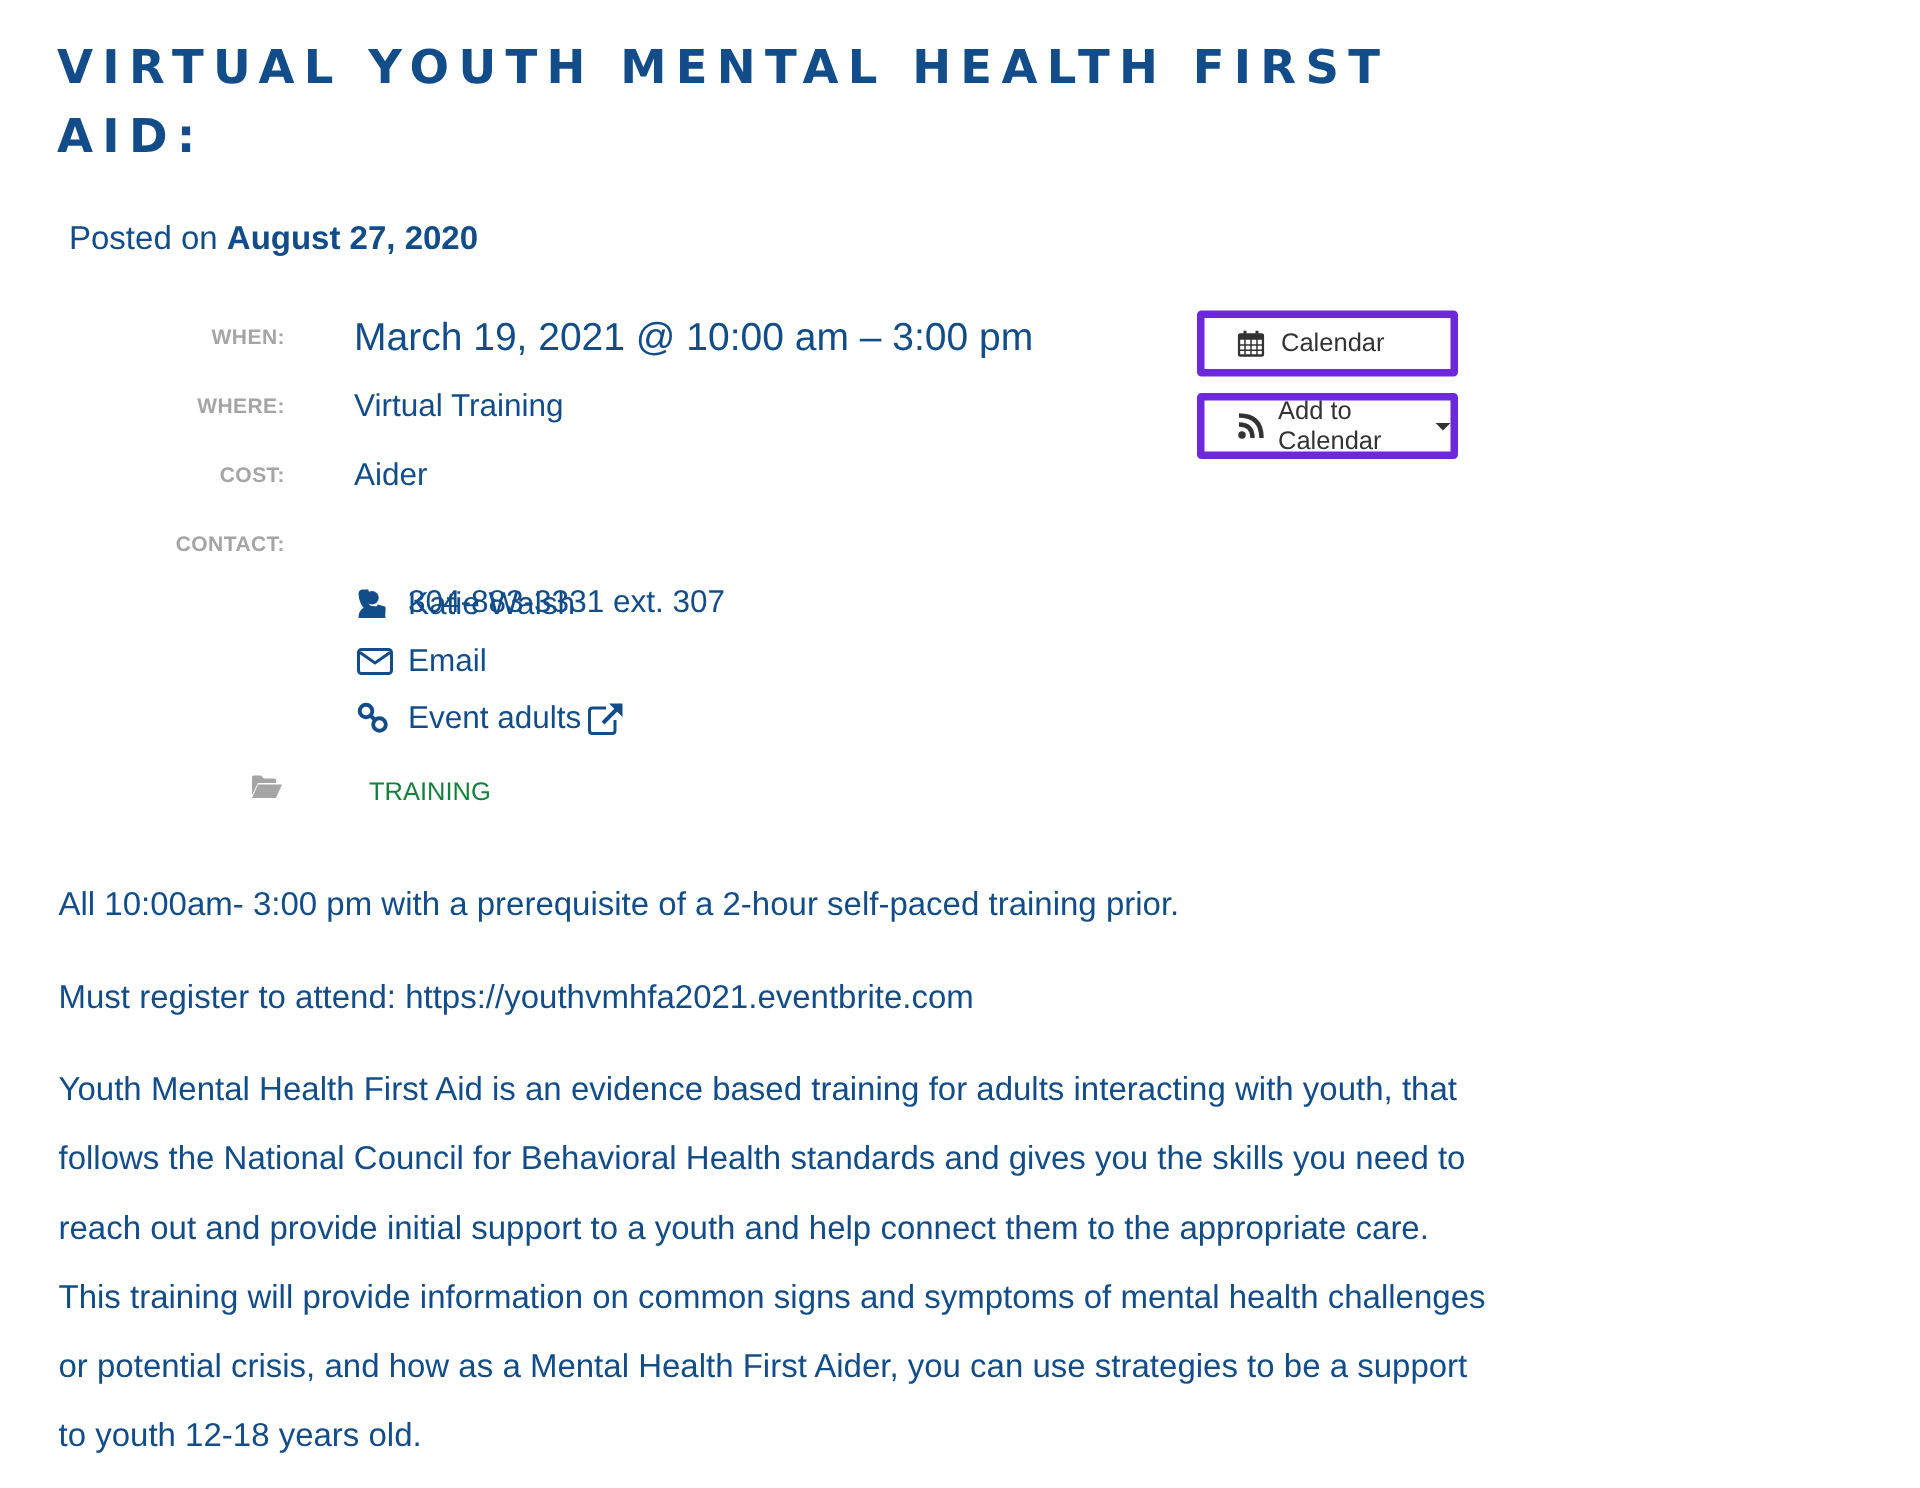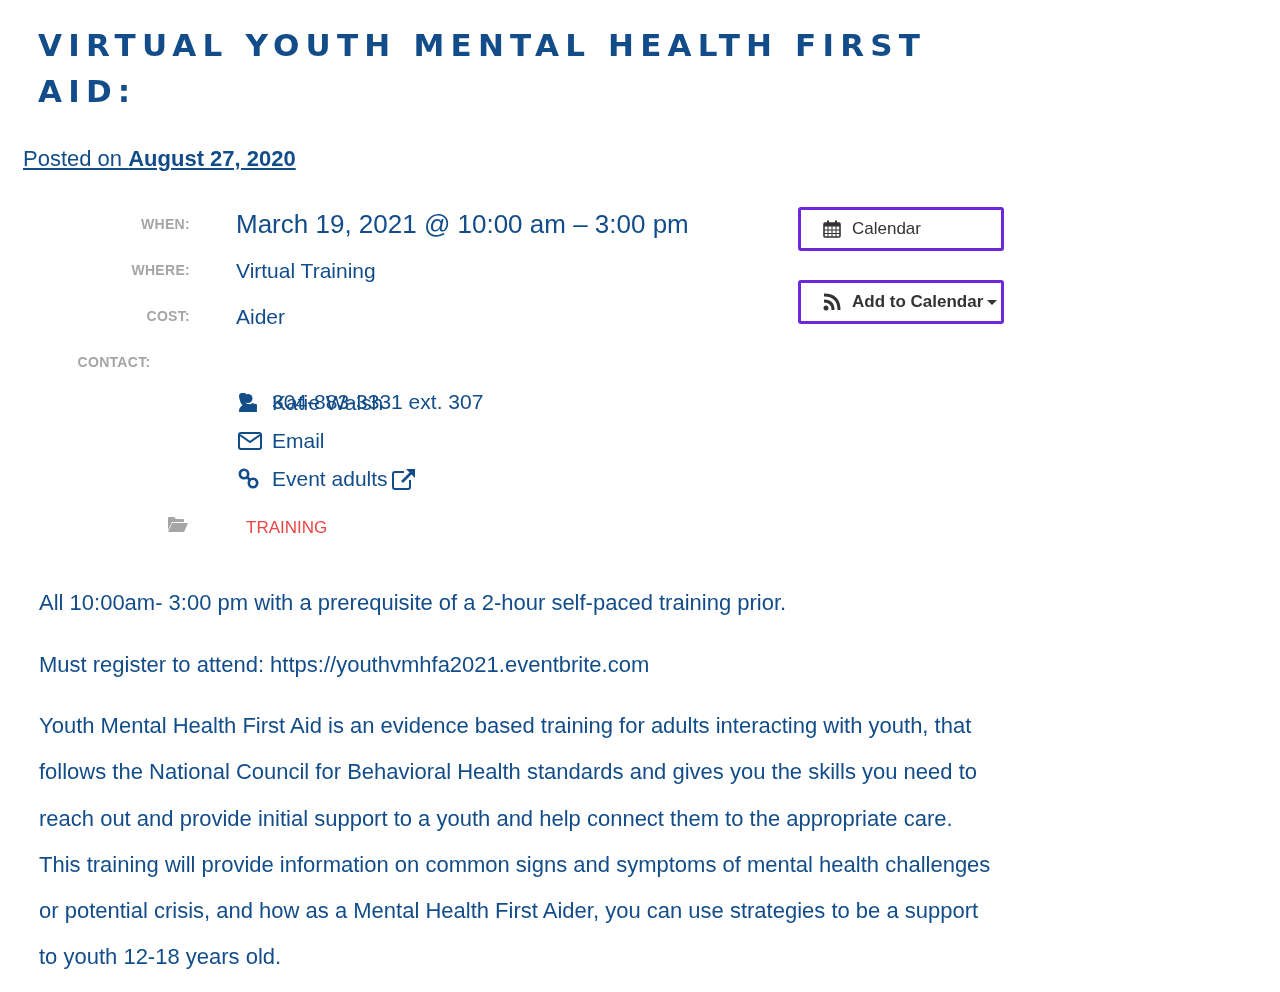--- a/index.html
+++ b/index.html
@@ -7,44 +7,44 @@
     width: 1280px; height: 992px; overflow: hidden; position: relative;
     font-family: "Liberation Sans", sans-serif; color: #0f4c8a;
   }
   .title {
     position: absolute; left: 38px; top: 22px; width: 960px;
     font-family: "DejaVu Sans", sans-serif; font-weight: bold;
     font-size: 31px; line-height: 46px; letter-spacing: 6.2px;
     color: #124d8a; margin: 0; text-transform: uppercase;
   }
   .posted {
-    position: absolute; left: 23px; top: 146px; font-size: 22px; color: #124d8a; text-decoration: underline;
+    position: absolute; left: 46px; top: 146px; font-size: 22px; color: #124d8a;
   }
   .posted b { font-weight: bold; }
   .meta-label {
     position: absolute; width: 152px; left: 38px; text-align: right;
     font-weight: bold; font-size: 14px; color: #a5a5a5; letter-spacing: 0.3px;
   }
   .meta-value {
     position: absolute; left: 236px; font-size: 21px; color: #124d8a;
   }
   .meta-value.big { font-size: 26px; }
   .contact-row { position: absolute; left: 238px; display: flex; align-items: center; font-size: 21px; color: #124d8a; }
   .contact-row .ic { width: 26px; height: 22px; display: inline-flex; align-items: center; justify-content: flex-start; margin-right: 8px; }
   .contact-row svg { display: block; }
   .btn {
-    position: absolute; left: 798px; width: 206px; height: 44px; box-sizing: border-box;
-    border: 3px solid #6d28d9; border-radius: 3px; background: #fff;
+    position: absolute; left: 798px; width: 174px; height: 44px; box-sizing: border-box;
+    border: 5px solid #6d28d9; border-radius: 3px; background: #fff;
     display: flex; align-items: center; padding-left: 22px;
     font-size: 17px; color: #333; cursor: pointer;
   }
   .btn .ic { width: 20px; margin-right: 9px; display: inline-flex; align-items: center; }
   .caret { display: inline-block; width: 0; height: 0; border-left: 5px solid transparent; border-right: 5px solid transparent; border-top: 5px solid #333; margin-left: 4px; vertical-align: middle; }
   .category-icon { position: absolute; left: 167px; top: 516px; }
-  .category { position: absolute; left: 246px; top: 518px; font-size: 17px; color: #ef4444; text-transform: uppercase; }
+  .category { position: absolute; left: 246px; top: 518px; font-size: 17px; color: #15803d; text-transform: uppercase; }
   .para { position: absolute; left: 39px; width: 960px; font-size: 22px; color: #124d8a; margin: 0; }
   .para.long { line-height: 46.3px; }
 </style>
 </head>
 <body>
 
 <h1 class="title">
   <span>VIRTUAL YOUTH MENTAL HEALTH FIRST AID:</span><br>
 </h1>
 
@@ -55,21 +55,21 @@
 
 <div class="meta-label" style="top:216px;">WHEN:</div>
 <div class="meta-value big" style="top:209px;">March 19, 2021 @ 10:00 am – 3:00 pm</div>
 
 <div class="meta-label" style="top:262px;">WHERE:</div>
 <div class="meta-value" style="top:259px;">Virtual Training</div>
 
 <div class="meta-label" style="top:308px;">COST:</div>
 <div class="meta-value" style="top:305px;">Aider</div>
 
-<div class="meta-label" style="top:354px;text-align:center;">CONTACT:</div>
+<div class="meta-label" style="top:354px;">CONTACT:</div>
 
 <div class="contact-row" style="top:351px;margin-top:40px;">
   <span class="ic">
     <svg width="20" height="20" viewBox="0 0 20 20">
         <circle cx="10" cy="5.5" r="4.5" fill="#124d8a"></circle>
         <path d="M1 19 Q1 11 10 11 Q19 11 19 19 Z" fill="#124d8a"></path>
       </svg>
   </span>
   <span>Katie Walsh</span>
 </div>
@@ -125,21 +125,21 @@
         <rect x="1" y="3" width="16" height="14" rx="1" fill="none" stroke="#333" stroke-width="1.6"></rect>
         <rect x="1" y="3" width="16" height="3.5" fill="#333"></rect>
         <rect x="4" y="0.5" width="2" height="4" fill="#333"></rect>
         <rect x="12" y="0.5" width="2" height="4" fill="#333"></rect>
         <path d="M1 10 H17 M1 13.5 H17 M5 6 V17 M9 6 V17 M13 6 V17" stroke="#333" stroke-width="1"></path>
       </svg>
   </span>
   <span>Calendar</span>
 </div>
 
-<div class="btn" style="top:280px;font-weight:bold;">
+<div class="btn" style="top:262px;">
   <span class="ic">
     <svg width="18" height="18" viewBox="0 0 18 18">
         <circle cx="3" cy="15" r="2.5" fill="#333"></circle>
         <path d="M1 8 Q10 8 10 17" fill="none" stroke="#333" stroke-width="3"></path>
         <path d="M1 2 Q16 2 16 17" fill="none" stroke="#333" stroke-width="3"></path>
       </svg>
   </span>
   <span>Add to Calendar</span>
   <span class="caret"></span>
 </div>

